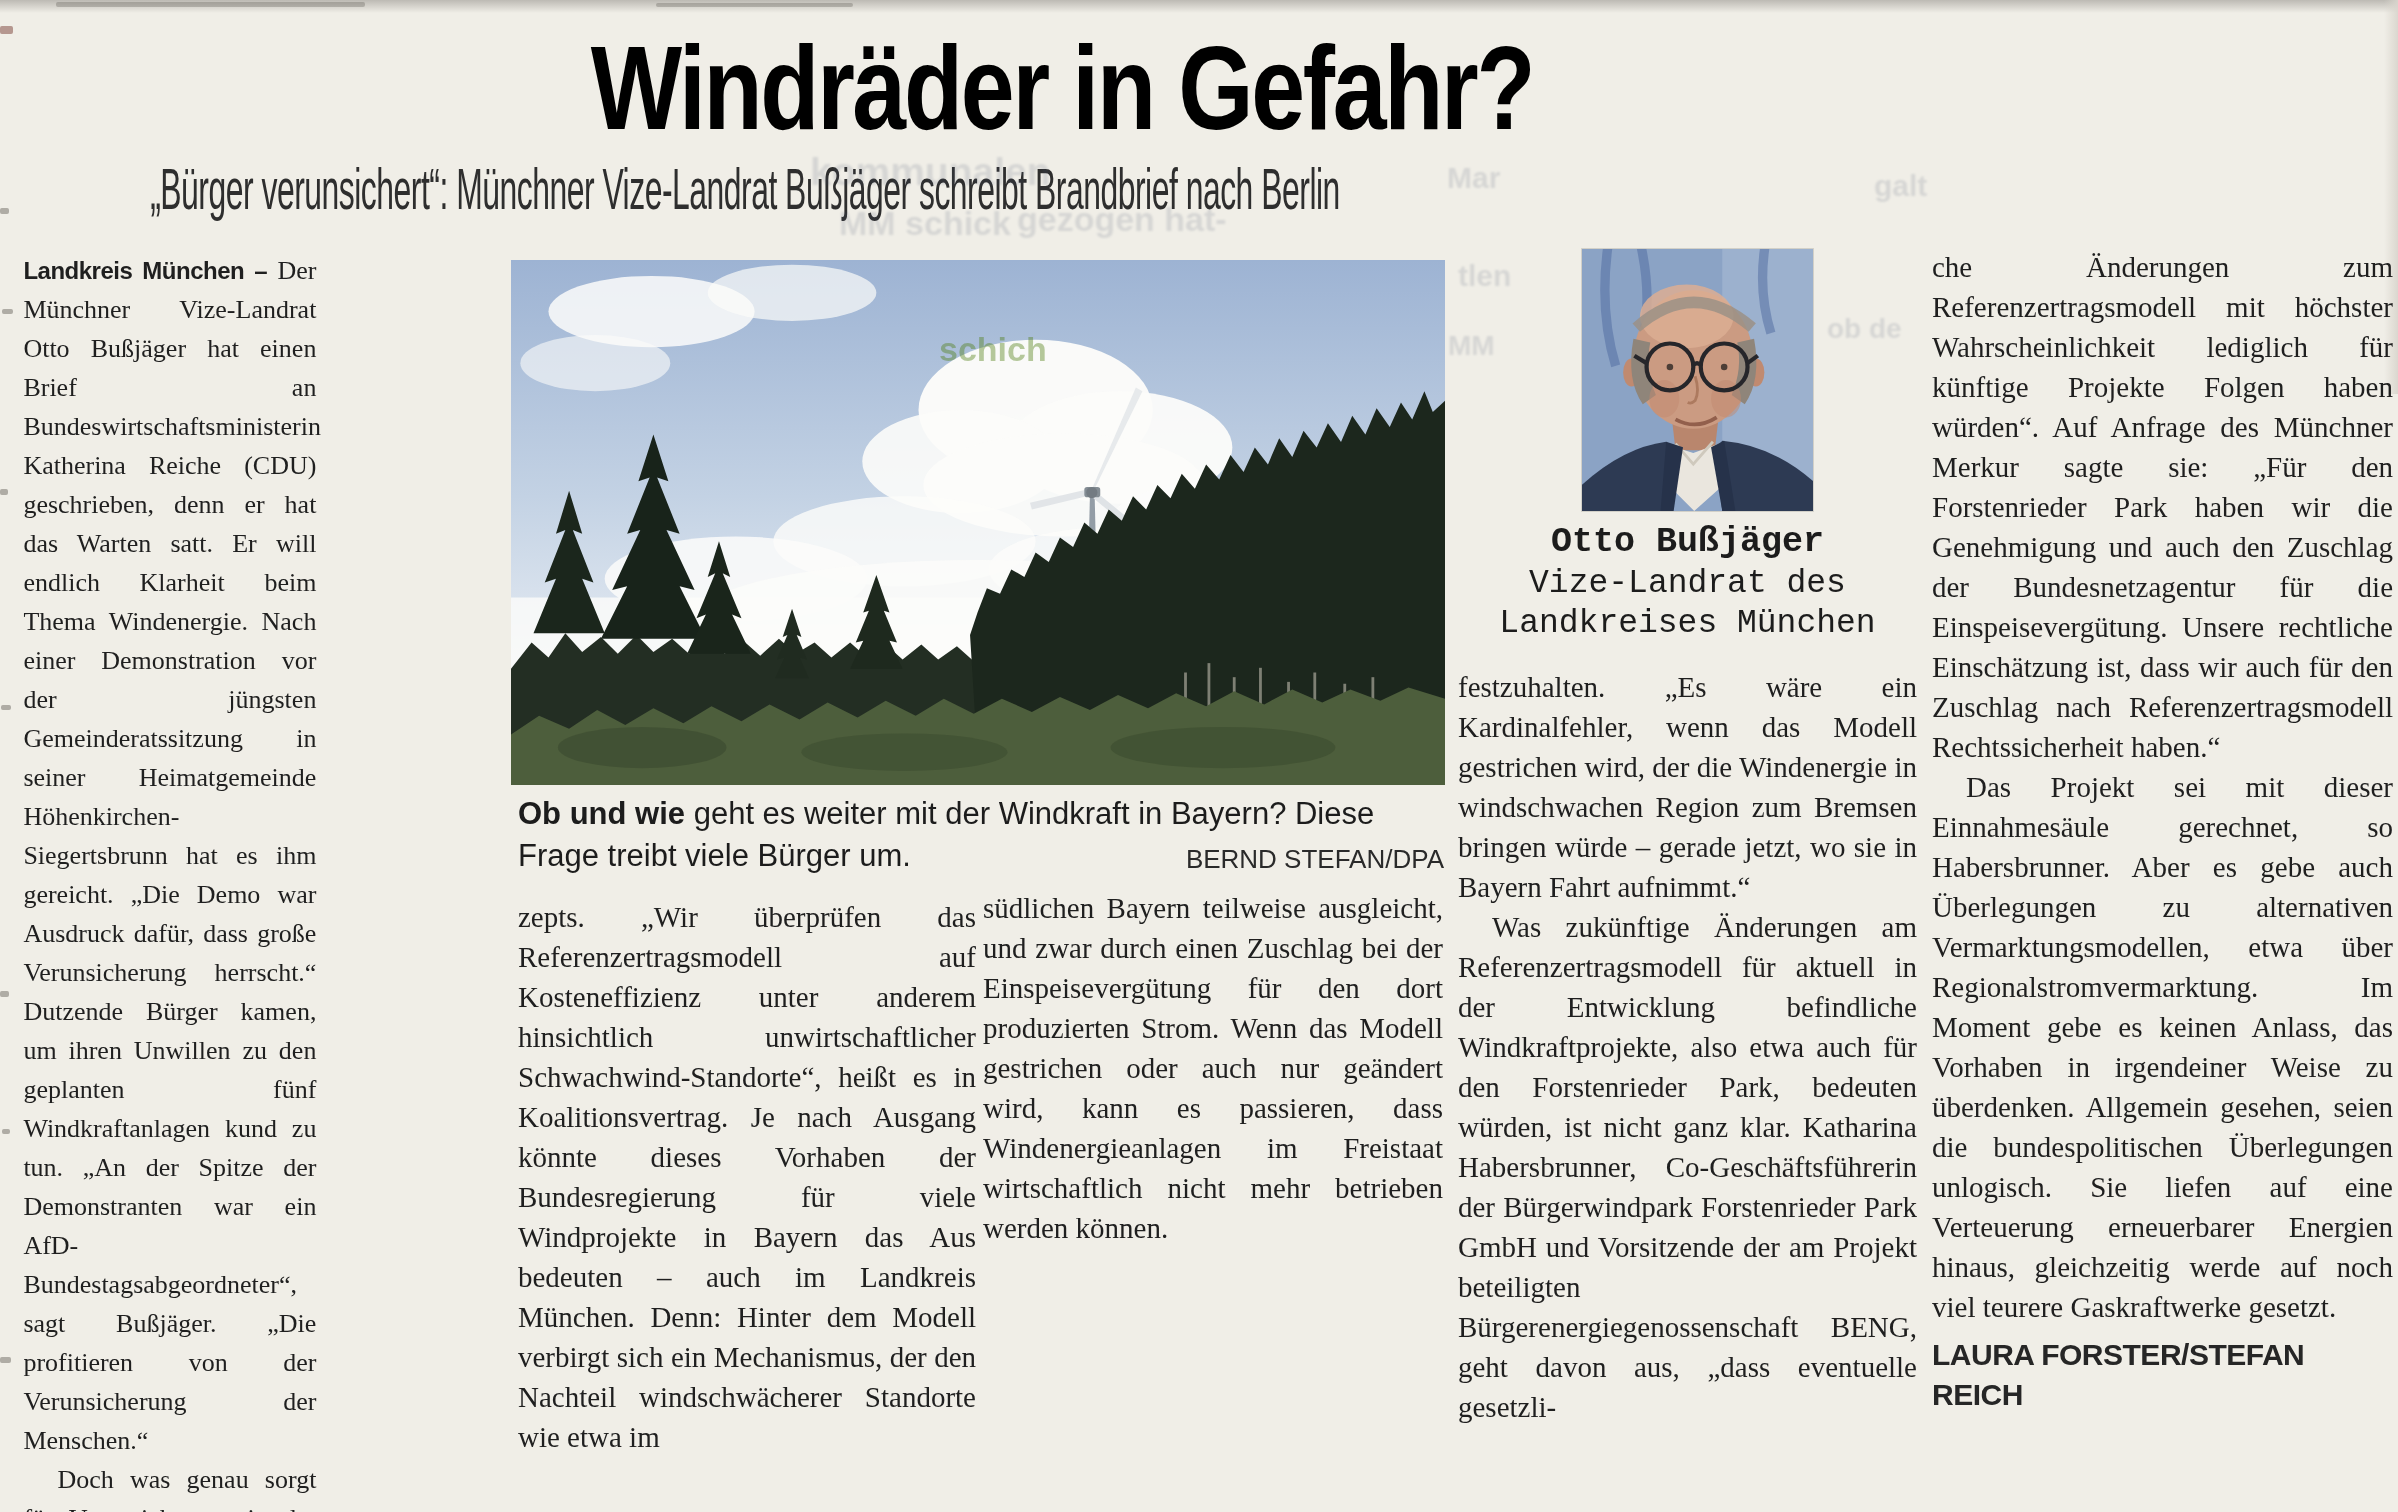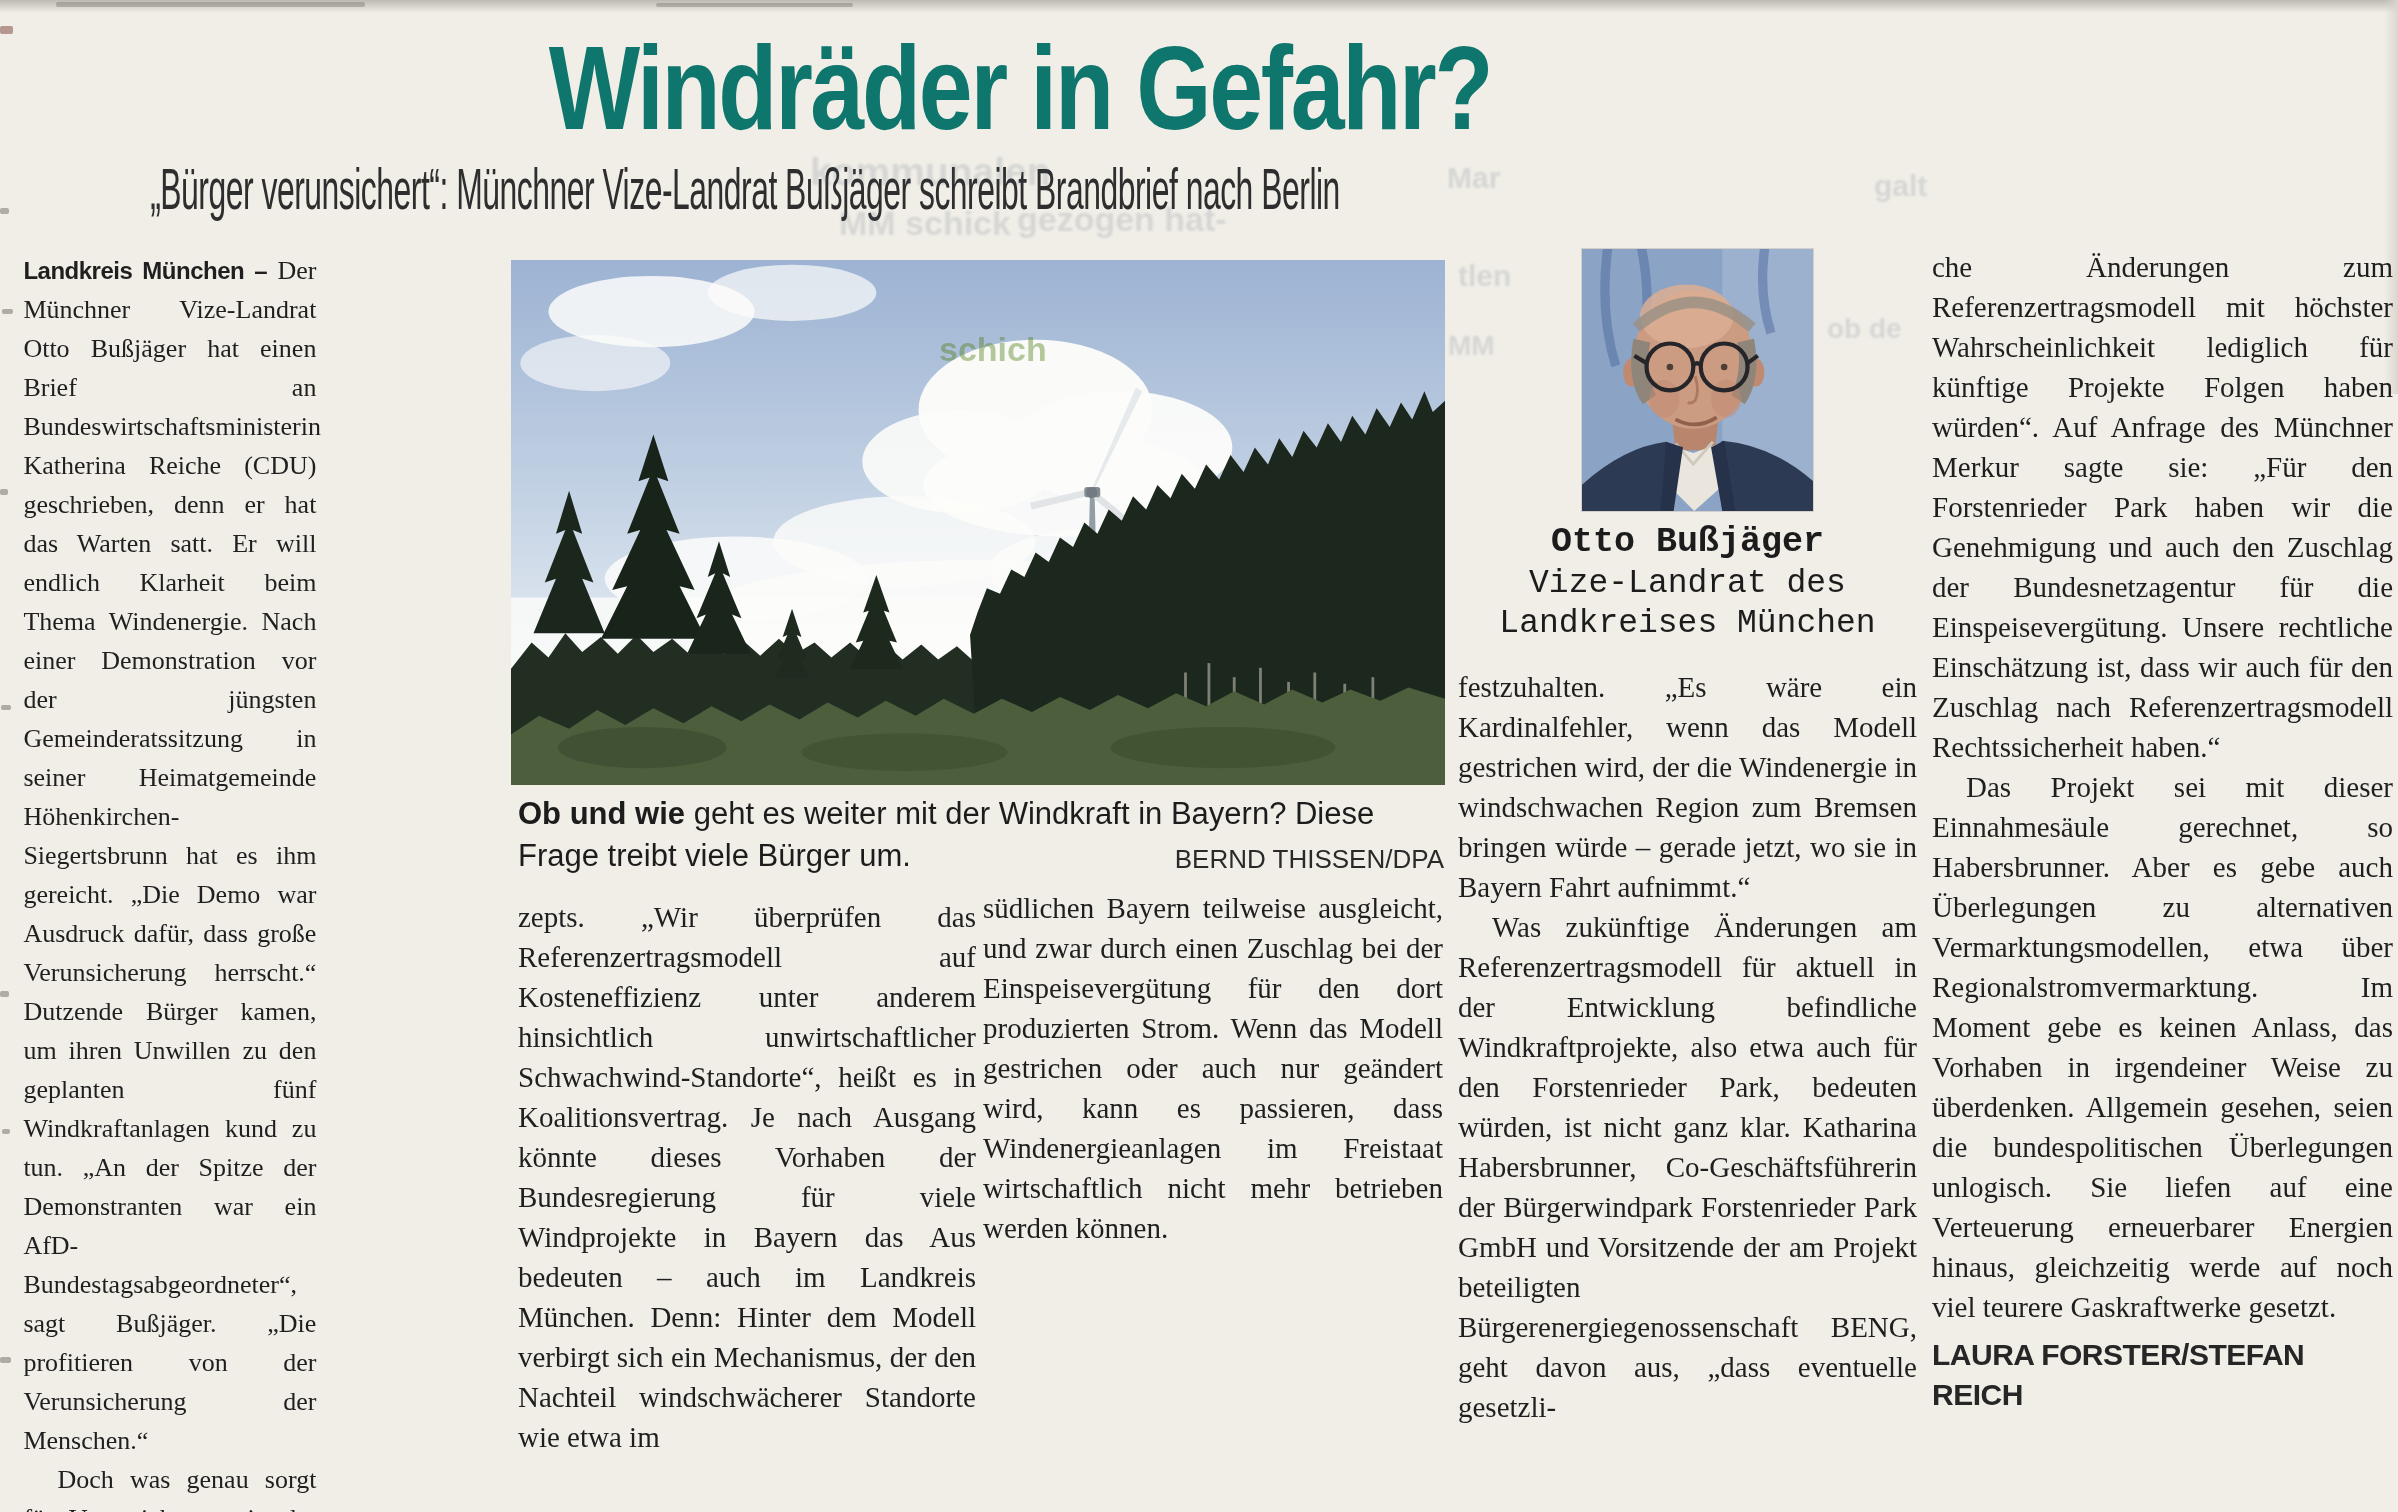--- a/index.html
+++ b/index.html
@@ -5,23 +5,23 @@
   html,body{margin:0;padding:0;background:#8a8a88;}
   .page{position:relative;width:2399px;height:1512px;background:#f0eee7;overflow:hidden;
         font-family:"Liberation Serif",serif;color:#222;}
   .scan-top{position:absolute;top:0;left:0;right:0;height:13px;
         background:linear-gradient(#a19e98,rgba(240,238,231,0));opacity:.65;}
   .scan-top-frag{position:absolute;background:#55524c;opacity:.3;border-radius:1.9px;}
   .scan-right{position:absolute;right:0;top:0;width:15px;height:394px;
         background:linear-gradient(to left,#d9d5cd,rgba(240,238,231,0));}
   .edge-mark{position:absolute;background:#6e6a64;opacity:.5;border-radius:1.9px;}
 
-  .headline{position:absolute;top:24px;left:1020px;transform:translateX(-50%);
+  .headline{position:absolute;top:24px;left:1062px;transform:translateX(-50%);
         white-space:nowrap;font-family:"Liberation Sans",sans-serif;font-weight:700;
-        font-size:118px;line-height:1.1;color:#0f766e;text-decoration:underline;}
+        font-size:118px;line-height:1.1;color:#000000;text-decoration:underline;}
   .headline .sq{display:inline-block;transform:scaleX(.82);transform-origin:center;letter-spacing:-2.8px;}
   .subheadline{position:absolute;top:157px;left:745px;transform:translateX(-50%);
         white-space:nowrap;font-family:"Liberation Sans",sans-serif;font-weight:400;
         font-size:58px;line-height:1.1;color:#2e2e2e;}
   .subheadline .sq{display:inline-block;transform:scaleX(.55);transform-origin:center;letter-spacing:-0.9px;}
 
   .col{position:absolute;text-align:justify;hyphens:auto;-webkit-hyphens:auto;color:#1f1f1f;}
   .col p{margin:0;}
   .col p + p{text-indent:34px;}
   .c1{left:23.4px;top:251px;width:293px;font-size:26px;line-height:39px;}
@@ -160,21 +160,21 @@
         <ellipse cx="140" cy="520" rx="90" ry="22" fill="#3a4a2e" opacity=".6"></ellipse>
         <ellipse cx="420" cy="525" rx="110" ry="20" fill="#3a4a2e" opacity=".5"></ellipse>
         <ellipse cx="760" cy="520" rx="120" ry="22" fill="#3a4a2e" opacity=".55"></ellipse>
       </g>
     </svg>
   </div>
   <span class="ghost g9">schich</span>
 
   <div class="photo-caption">
     <b>Ob und wie</b><span> geht es weiter mit der Windkraft in Bayern? Diese Frage treibt viele Bürger um.</span>
-    <span class="credit">BERND THISSEN/DPA</span>
+    <span class="credit">BERND STEFAN/DPA</span>
   </div>
 
   <div class="portrait">
     <svg viewBox="0 0 247 280" preserveAspectRatio="none">
       <rect width="247" height="280" fill="#8ba3c5"></rect>
       <rect x="150" width="97" height="280" fill="#a9bbd4" opacity=".6"></rect>
       <g stroke="#4f6aa0" stroke-width="10" fill="none" opacity=".5">
         <path d="M28,-5 q-10,70 8,130"></path>
         <path d="M62,-8 q14,60 2,110"></path>
         <path d="M196,-5 q-8,50 6,95"></path>

